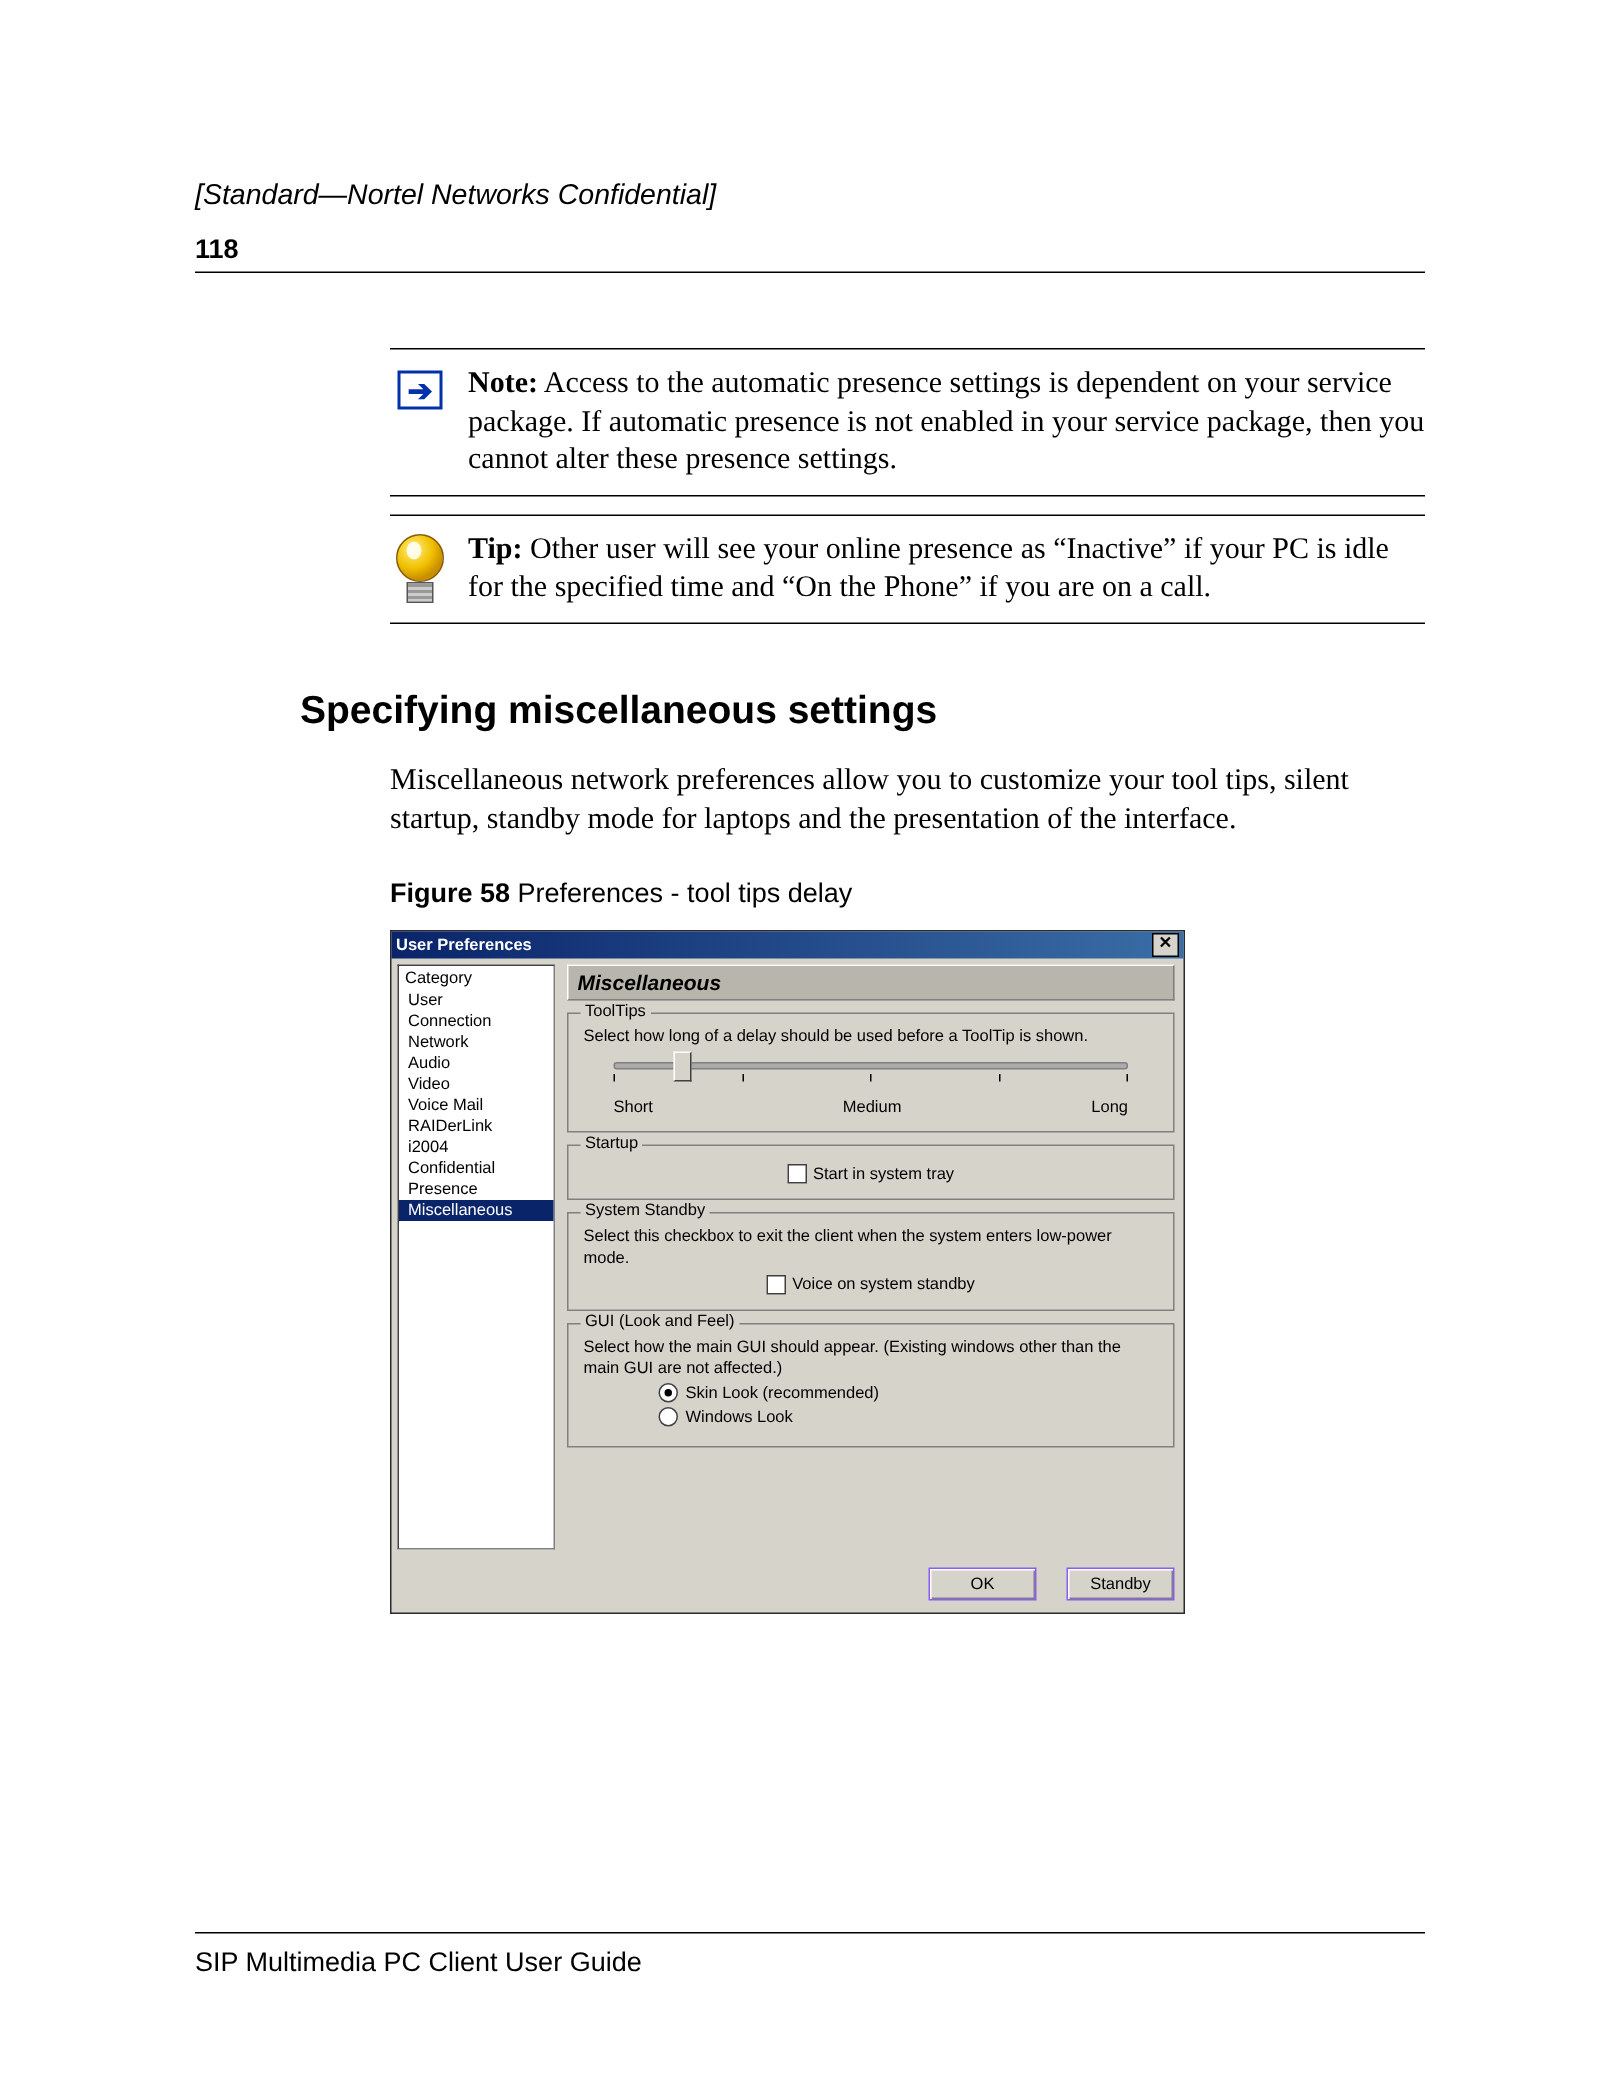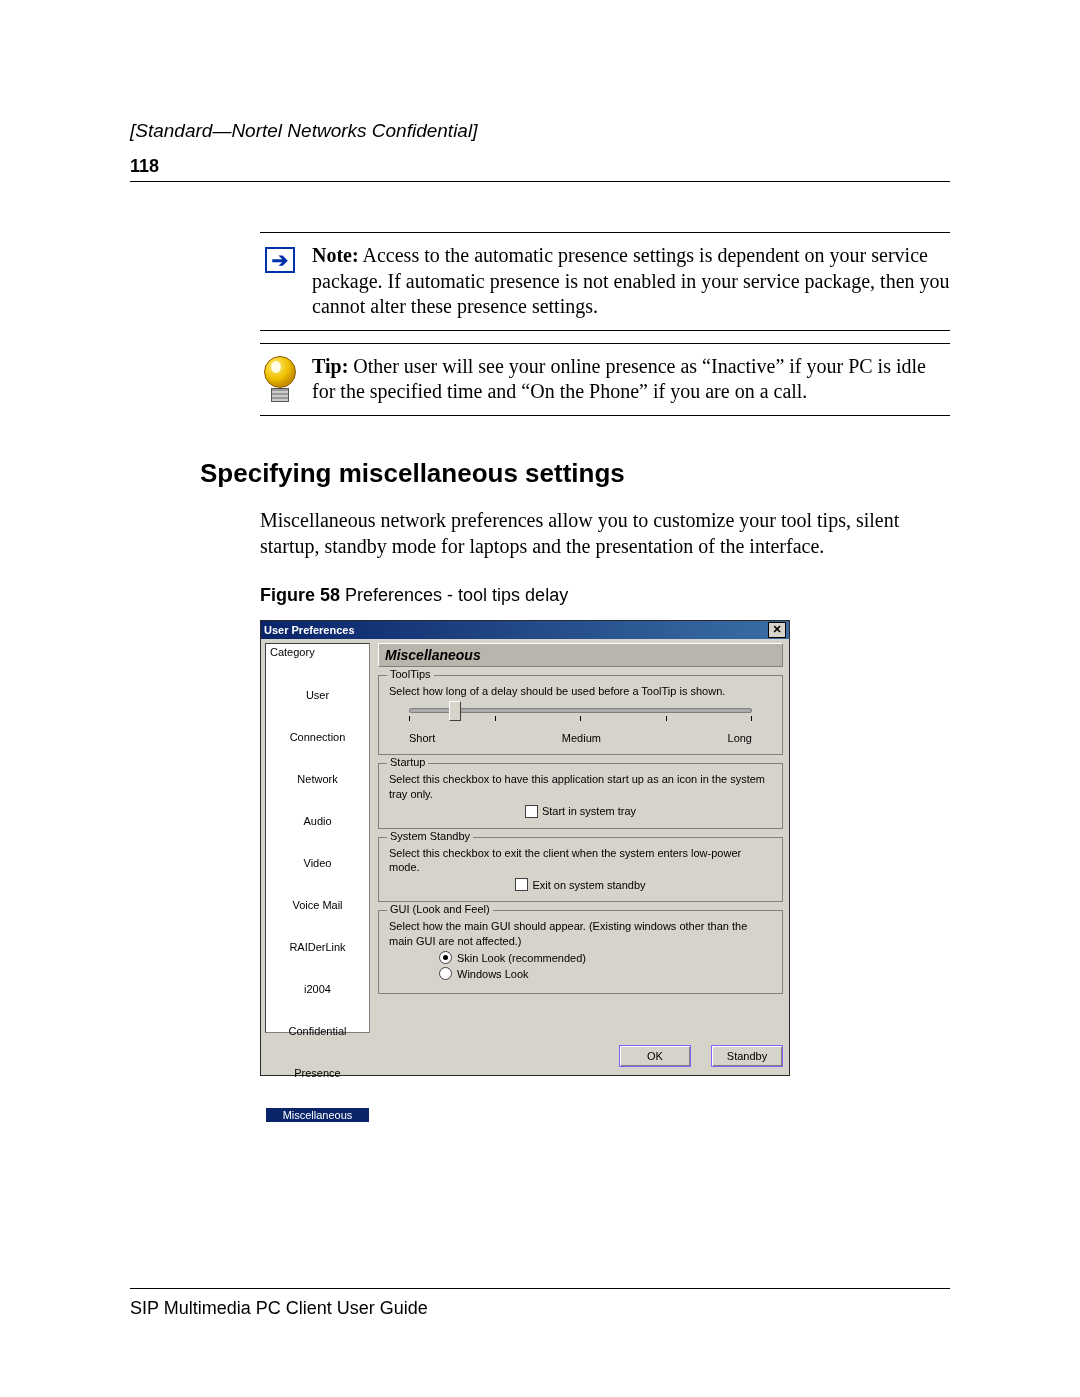--- a/index.html
+++ b/index.html
@@ -19,21 +19,21 @@
   .figure-caption b{font-weight:bold;}
   .dialog-frame{margin-left:130px;width:530px;}
   
   .win-dialog{border:1px solid #2a2a2a;background:#d6d3cb;font-family:Tahoma,Arial,sans-serif;font-size:11px;color:#000;}
   .win-titlebar{background:linear-gradient(to right,#0a246a,#3a6ea5);height:18px;display:flex;align-items:center;justify-content:space-between;padding:0 3px;color:#fff;}
   .win-titlebar .title{font-weight:bold;font-size:11px;font-family:Tahoma,Arial,sans-serif;}
   .close-btn{width:16px;height:14px;background:#d6d3cb;border:1px solid #000;display:flex;align-items:center;justify-content:center;color:#000;font-weight:bold;font-size:11px;line-height:1;}
   .win-body{display:flex;padding:0;}
   .tree-col{width:105px;border:1px solid #808080;border-top-color:#404040;border-left-color:#404040;background:#fff;margin:4px 0 4px 4px;box-sizing:border-box;height:390px;}
   .tree-col .hdr{font-size:11px;padding:2px 4px;}
-  .tree-item{padding:1px 6px;font-size:11px;text-align:center;margin-top:28px;}
+  .tree-item{padding:1px 6px;font-size:11px;text-align:left;}
   .tree-item.selected{background:#0a246a;color:#fff;}
   .panel-col{flex:1;padding:4px 6px 4px 8px;box-sizing:border-box;}
   .panel-title{background:#b8b5ac;font-weight:bold;font-style:italic;padding:3px 6px;font-size:14px;font-family:Arial,Helvetica,sans-serif;border:1px solid #808080;border-top-color:#fff;border-left-color:#fff;}
   .groupbox{border:1px solid #808080;margin-top:8px;padding:8px 10px 10px 10px;position:relative;}
   .groupbox .legend{position:absolute;top:-8px;left:8px;background:#d6d3cb;padding:0 3px;font-size:11px;}
   .gb-text{font-size:11px;line-height:1.3;}
   .chk-row{display:flex;align-items:center;gap:4px;justify-content:center;margin-top:4px;font-size:11px;}
   .chk-box{width:11px;height:11px;border:1px solid #404040;background:#fff;display:inline-block;}
   .radio-row{display:flex;align-items:center;gap:5px;margin:3px 0 3px 50px;font-size:11px;}
   .radio-circle{width:11px;height:11px;border:1px solid #404040;border-radius:50%;background:#fff;display:inline-flex;align-items:center;justify-content:center;}
@@ -145,33 +145,32 @@
             </div>
             <div class="slider-labels">
               <span>Short</span>
               <span>Medium</span>
               <span>Long</span>
             </div>
           </div>
 
           <div class="groupbox">
             <span class="legend">Startup</span>
-            <div class="gb-text">Select this checkbox to have this application start up as an icon in the system tray only.</div>
             <div class="chk-row">
               <span class="chk-box"></span>
               <span>Start in system tray</span>
             </div>
           </div>
 
           <div class="groupbox">
             <span class="legend">System Standby</span>
             <div class="gb-text">Select this checkbox to exit the client when the system enters low-power mode.</div>
             <div class="chk-row">
               <span class="chk-box"></span>
-              <span>Exit on system standby</span>
+              <span>Voice on system standby</span>
             </div>
           </div>
 
           <div class="groupbox">
             <span class="legend">GUI (Look and Feel)</span>
             <div class="gb-text">Select how the main GUI should appear. (Existing windows other than the main GUI are not affected.)</div>
             <div class="radio-row">
               <span class="radio-circle">
                   <span class="radio-dot"></span>
                 </span>

